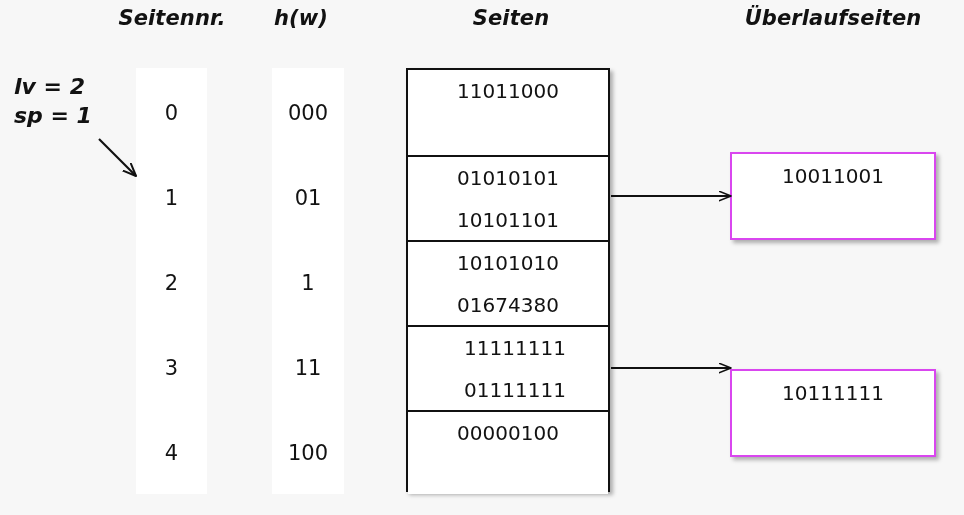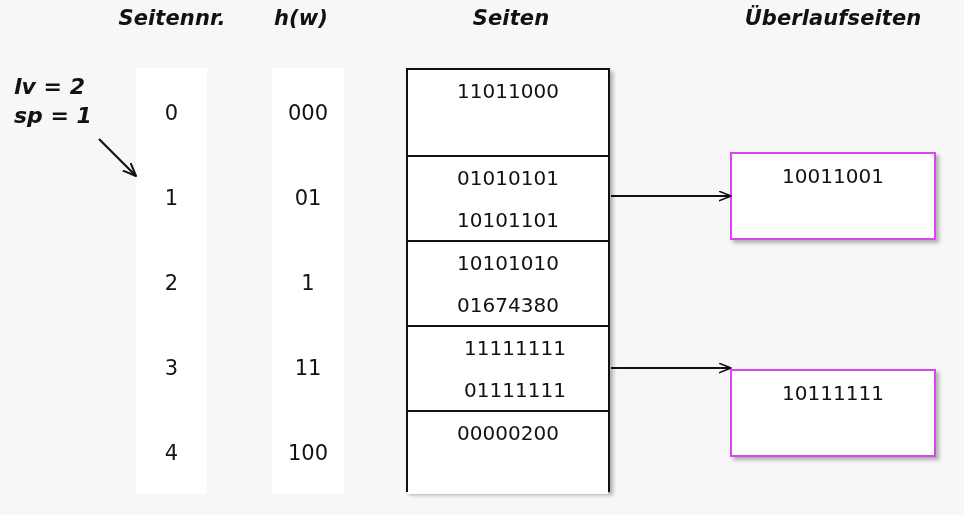--- a/index.html
+++ b/index.html
@@ -184,21 +184,21 @@
       </div>
       <div class="page-row" style="height: 85px;">
         <span class="entry">10101010</span>
         <span class="entry">01674380</span>
       </div>
       <div class="page-row" style="height: 85px; padding-left: 14px;">
         <span class="entry">11111111</span>
         <span class="entry">01111111</span>
       </div>
       <div class="page-row" style="height: 84px;">
-        <span class="entry">00000200</span>
+        <span class="entry">00000100</span>
       </div>
     </div>
 
   <div class="overflow-box" id="overflow-0">
     <span class="entry">10011001</span>
   </div>
   <div class="overflow-box" id="overflow-1">
     <span class="entry">10111111</span>
   </div>
 

